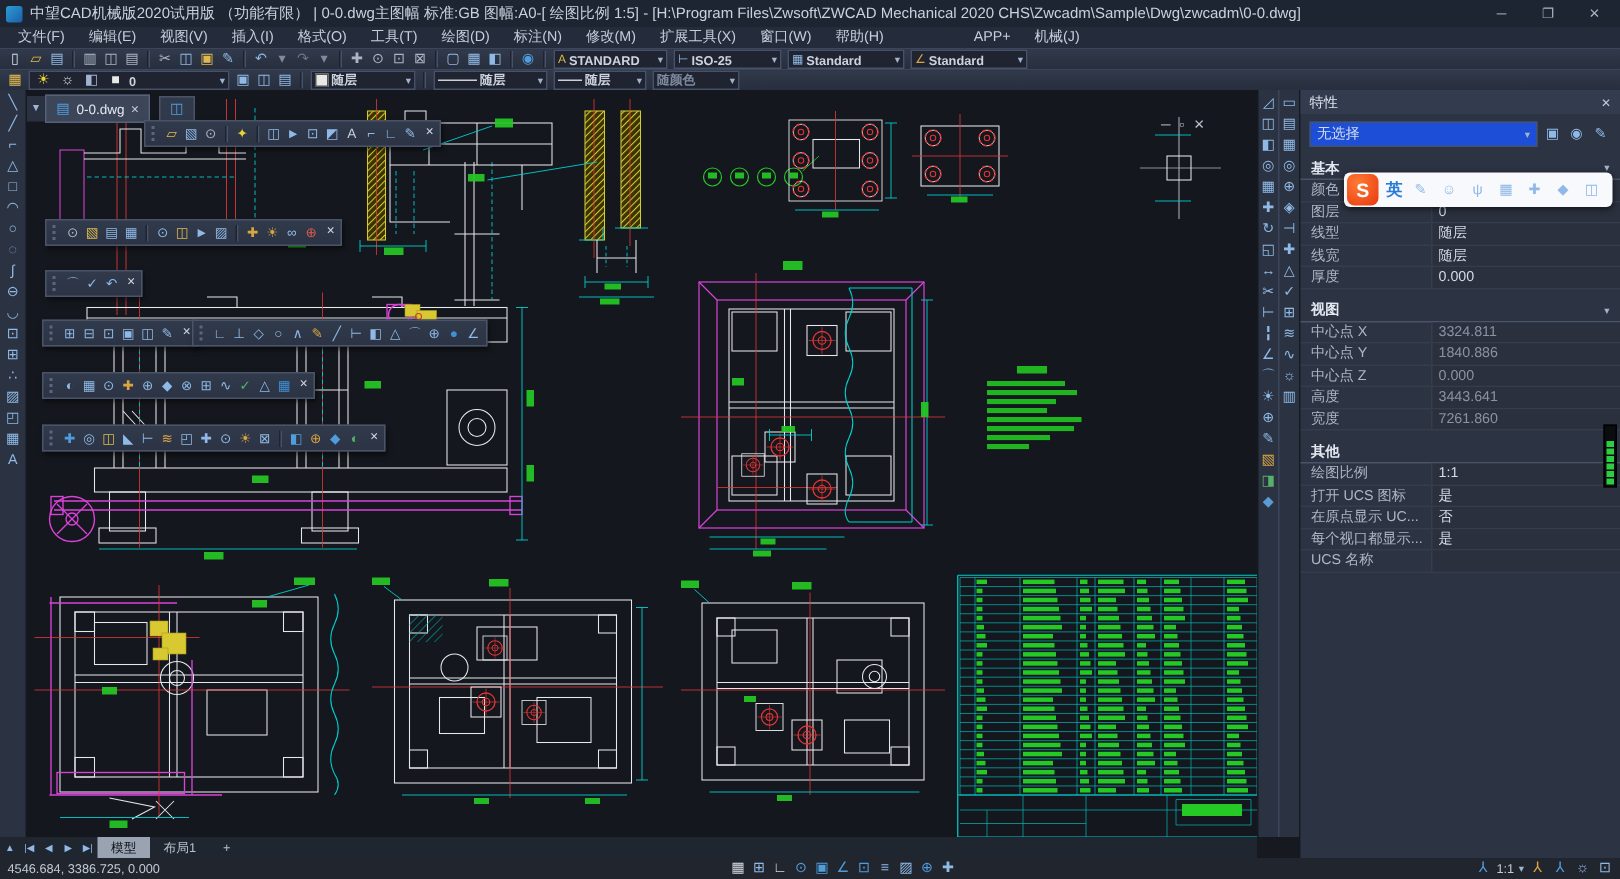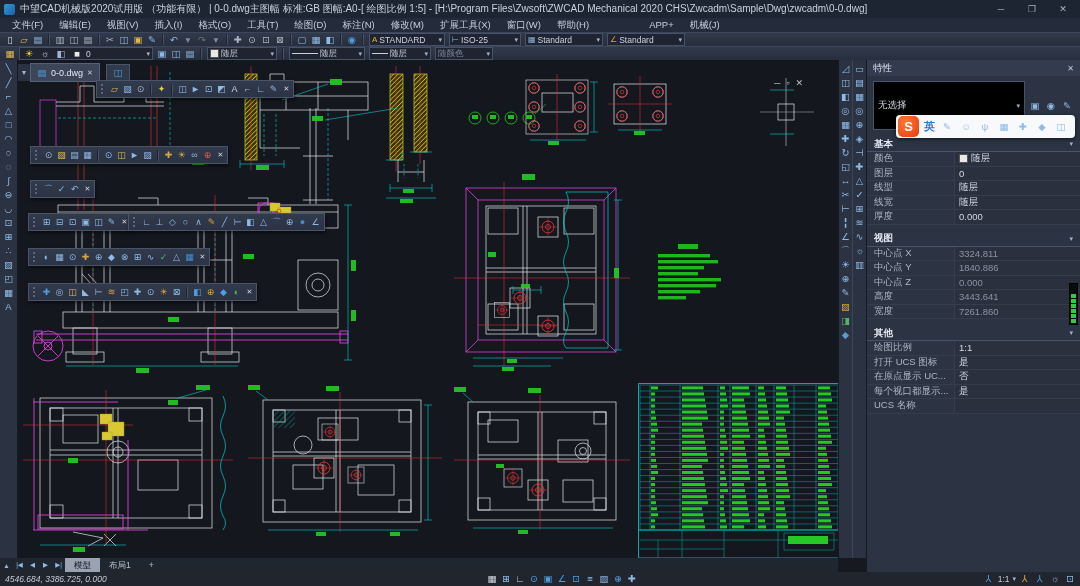--- a/index.html
+++ b/index.html
@@ -14,21 +14,21 @@
   #menubar .mi{padding:0 8px;line-height:14px;white-space:nowrap;}
   #menubar .gap{width:44px;}
   
   .tbrow{position:absolute;left:0;width:1080px;height:14px;background:linear-gradient(#313a4b,#272e3d);border-top:1px solid #3c455a;box-sizing:border-box;display:flex;align-items:center;padding-left:3px;}
   #tb1{top:32px;} #tb2{top:46px;}
   .icon{display:inline-block;width:14px;height:12px;line-height:12px;font-size:9.5px;text-align:center;color:#8fb9e6;flex:0 0 auto;}
   .sep{display:inline-block;width:1px;height:11px;background:#1d2330;border-right:1px solid #46516a;margin:0 3px;flex:0 0 auto;}
   .combo{display:inline-flex;align-items:center;height:11px;background:#1f2430;border:1px solid #46516a;font-size:8.5px;color:#ccd3de;padding:0 2px;margin:0 2px;gap:2px;flex:0 0 auto;}
   .combo .cicon{font-size:8px;color:#d9b64a;}
   .combo .caret{color:#9fb4d0;font-size:7px;margin-left:auto;}
-  .combo .val{white-space:nowrap;}
+  .combo .val{white-space:nowrap;font-weight:bold;}
   .chip{display:inline-block;width:7px;height:7px;background:#e8e8e8;border:1px solid #555;}
   .lt-line{display:inline-block;width:26px;height:1px;background:#c9d0dc;}
   
   .vtb{position:absolute;top:60px;height:498px;background:#2b3342;display:flex;flex-direction:column;align-items:center;padding-top:2px;gap:1px;box-sizing:border-box;}
   #vtbL{left:0;width:18px;border-right:1px solid #151a22;}
   #vtbR1{right:228px;width:14px;border-left:1px solid #151a22;}
   #vtbR2{right:214px;width:14px;border-left:1px solid #3c455a;}
   .vtb .icon{width:14px;height:13px;line-height:13px;}
   
   #canvas{position:absolute;left:18px;top:60px;width:820px;height:498px;background:#14171d;overflow:hidden;}
@@ -40,41 +40,41 @@
   #doctab{position:absolute;left:0;top:4px;display:flex;align-items:center;height:17px;}
   #doctab .grip{width:12px;height:17px;background:#2a3140;color:#9fb4d0;font-size:7px;text-align:center;line-height:17px;}
   #doctab .tab{display:flex;align-items:center;gap:4px;height:17px;background:#3d4658;border:1px solid #55617a;padding:0 6px;font-size:9px;color:#e2e8f2;}
   #doctab .plusbox{display:flex;align-items:center;height:15px;background:#313a4b;border:1px solid #4a5468;padding:0 4px;margin-left:6px;}
   #mdibtns{position:absolute;left:756px;top:18px;display:flex;gap:6px;color:#b8c0cc;font-size:9px;}
   
   #props{position:absolute;right:0;top:60px;width:214px;height:512px;background:#2c3342;border-left:1px solid #151a22;box-sizing:border-box;font-size:9.5px;}
   #props .phead{height:16px;background:#333c4e;display:flex;align-items:center;padding:0 6px;color:#dde3ec;}
   #props .phead .x{margin-left:auto;font-size:8px;color:#c3cbd8;}
   #props .selrow{display:flex;align-items:center;gap:3px;margin:5px 6px;}
-  #props .selcombo{flex:1;display:flex;align-items:center;height:15px;background:#000000;border:1px solid #46516a;padding:16px 4px;color:#d6dce6;}
+  #props .selcombo{flex:1;display:flex;align-items:center;height:15px;background:#1d4ed8;border:1px solid #46516a;padding:0 4px;color:#d6dce6;}
   #props .selcombo .caret{margin-left:auto;color:#9fb4d0;font-size:7px;}
   .sect{display:flex;align-items:center;height:14px;padding:0 7px;color:#e2e8f0;font-weight:bold;border-bottom:1px solid #4a5468;margin-top:7px;}
   .sect .caret{margin-left:auto;color:#9fb4d0;font-size:7px;font-weight:normal;}
   .prow{display:flex;height:13.5px;align-items:center;border-bottom:1px solid #353d4d;}
   .prow .pl{width:80px;padding-left:7px;color:#aeb7c6;white-space:nowrap;overflow:hidden;flex:0 0 auto;}
   .prow .pv{flex:1;color:#d3dae4;background:#2a303e;height:100%;display:flex;align-items:center;padding-left:4px;border-left:1px solid #353d4d;white-space:nowrap;}
   .prow .pv.dim{color:#8a93a3;}
   #battery{position:absolute;right:2px;top:223px;width:9px;height:42px;background:#0a0c10;border:1px solid #000;display:flex;flex-direction:column-reverse;gap:1px;padding:1px;box-sizing:border-box;}
   #battery i{display:block;height:4px;background:#2ecc40;}
   
   #ime{position:absolute;left:896px;top:115px;height:23px;background:#f7f9fc;border-radius:4px;display:flex;align-items:center;gap:5px;padding:0 7px 0 2px;box-shadow:0 1px 4px rgba(0,0,0,.6);z-index:60;}
   #ime .slogo{width:21px;height:21px;border-radius:5px;background:radial-gradient(circle at 35% 30%,#ff7a33,#e8390f);color:#fff;font-weight:bold;font-size:13px;text-align:center;line-height:21px;}
   #ime .lang{color:#2b7bd6;font-weight:bold;font-size:11px;}
   
   #tabsrow{position:absolute;left:0;top:558px;width:838px;height:14px;background:#20262f;display:flex;align-items:center;font-size:8.5px;color:#b7c0cd;}
   #tabsrow .nav{width:13px;text-align:center;font-size:6.5px;color:#8fb9e6;}
   #tabsrow .tab{padding:0 9px;height:14px;line-height:14px;}
   #tabsrow .tab.active{background:#99a3b2;color:#10141b;}
   #statusbar{position:absolute;left:0;top:572px;width:1080px;height:14px;background:#20252e;display:flex;align-items:center;font-size:8.5px;color:#c2cad6;padding:0 5px;box-sizing:border-box;}
-  #coords{width:200px;font-style:italic;}
+  #coords{width:200px;}
   #stico{position:absolute;left:485px;display:flex;}
   #stright{position:absolute;right:4px;display:flex;align-items:center;gap:3px;}
   #stright .icon{width:12px;}
 </style>
 </head>
 <body>
 
 <div id="titlebar">
   <span id="applogo"></span>
   <span id="wintitle">中望CAD机械版2020试用版 （功能有限） | 0-0.dwg主图幅 标准:GB 图幅:A0-[ 绘图比例 1:5] - [H:\Program Files\Zwsoft\ZWCAD Mechanical 2020 CHS\Zwcadm\Sample\Dwg\zwcadm\0-0.dwg]</span>

